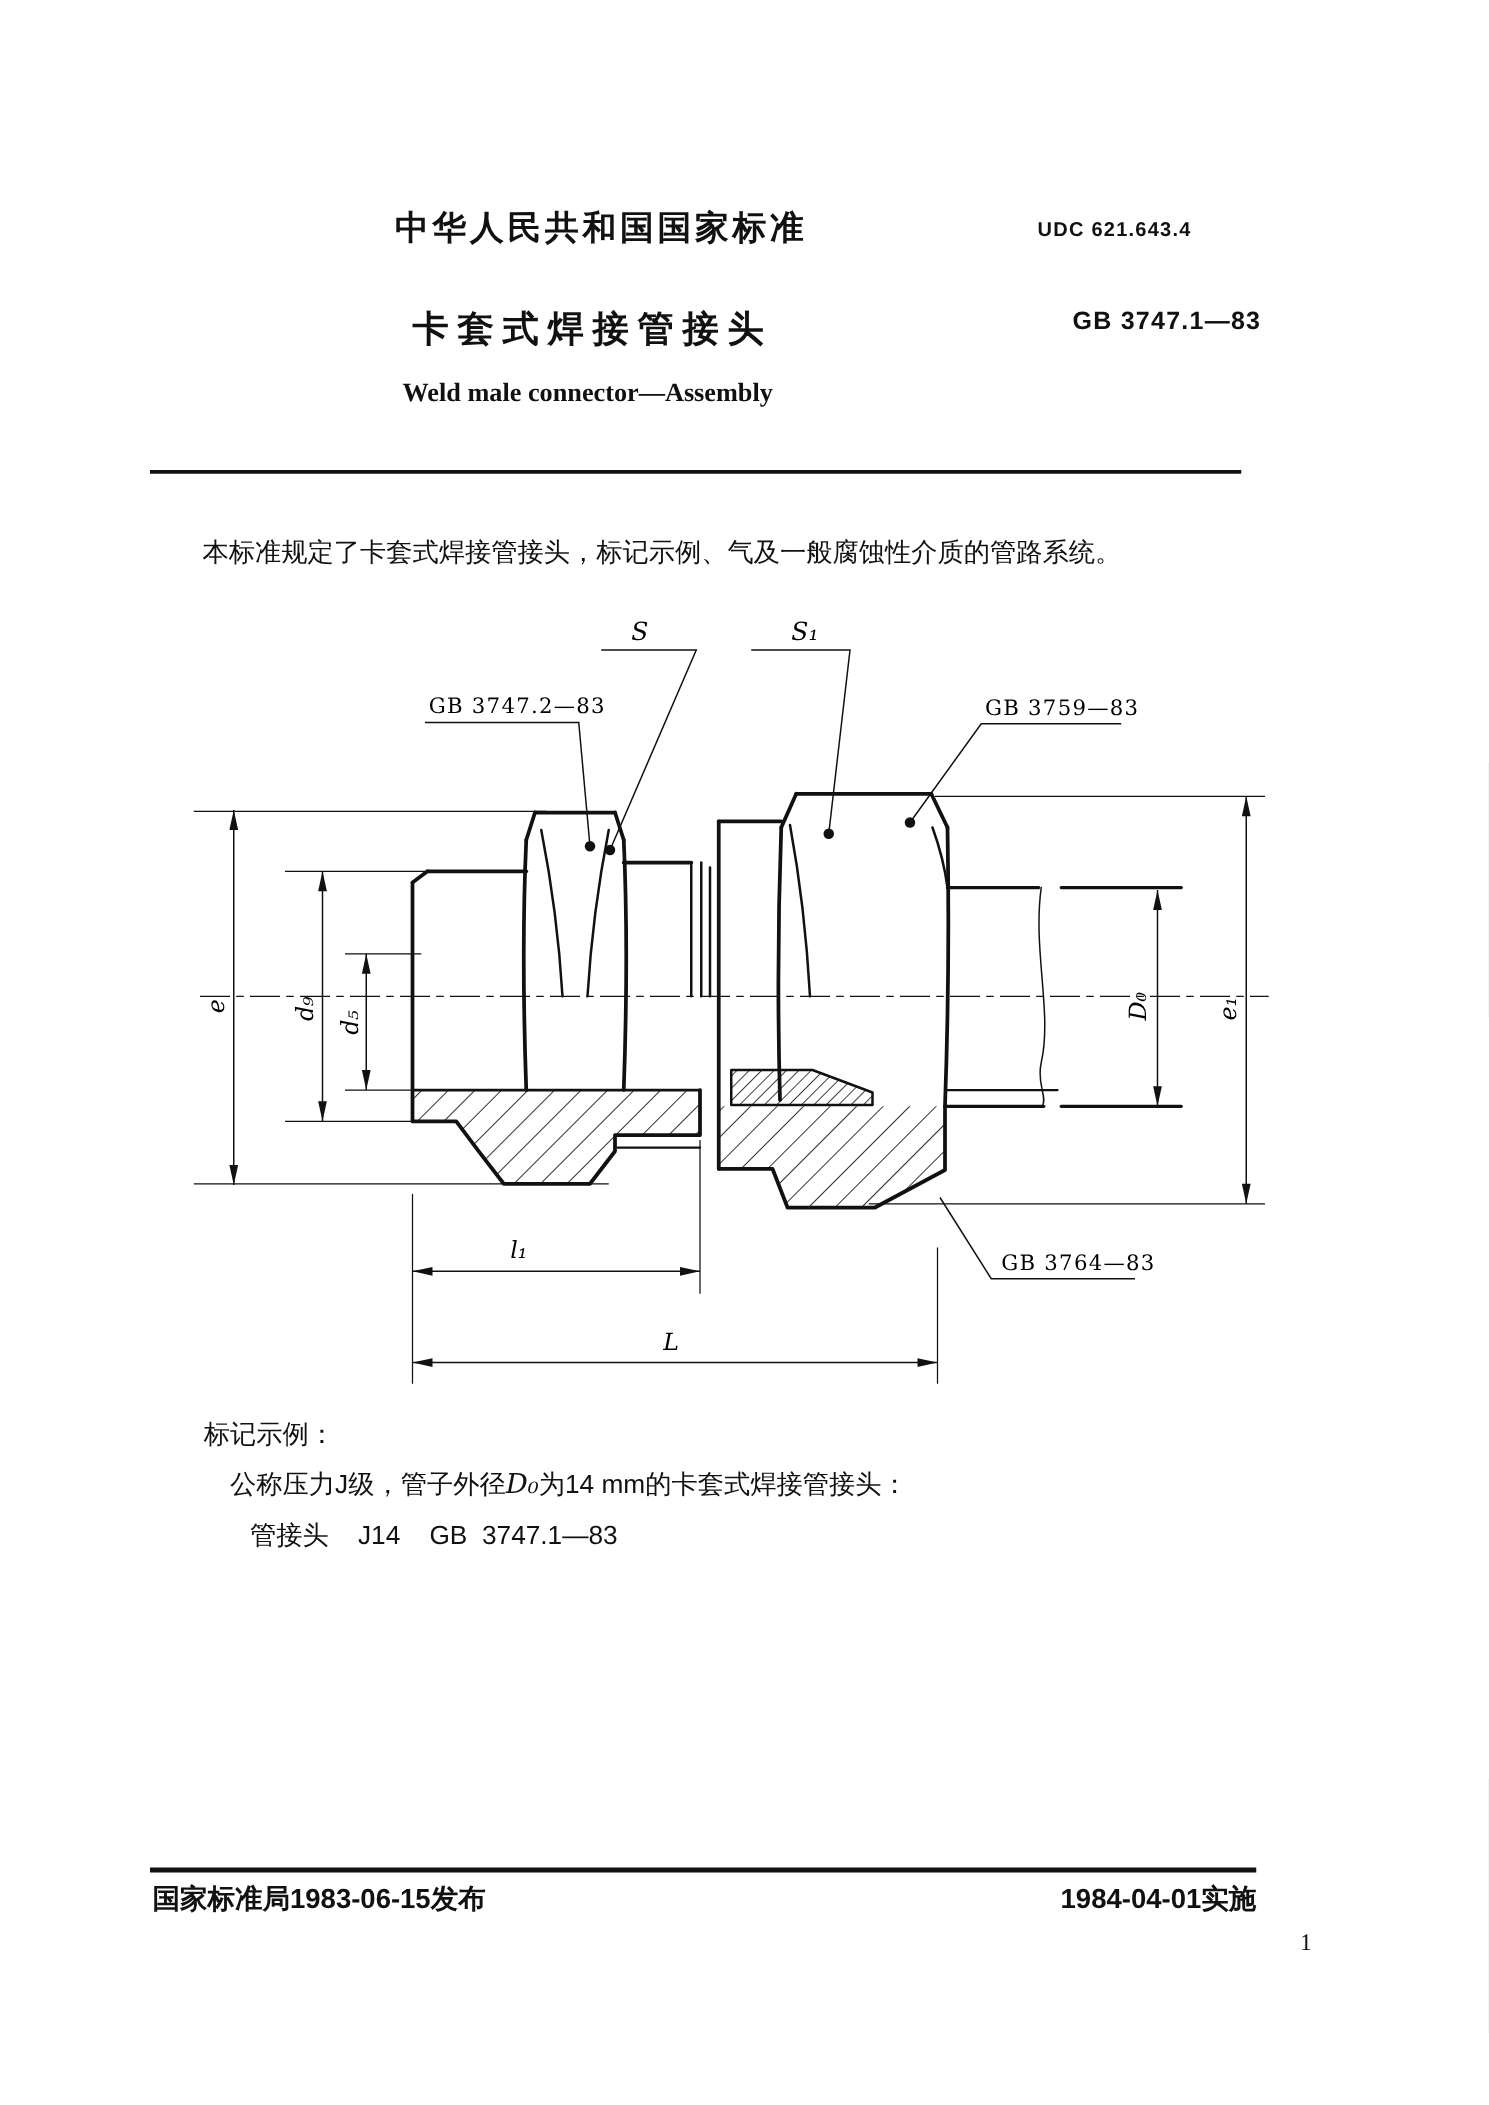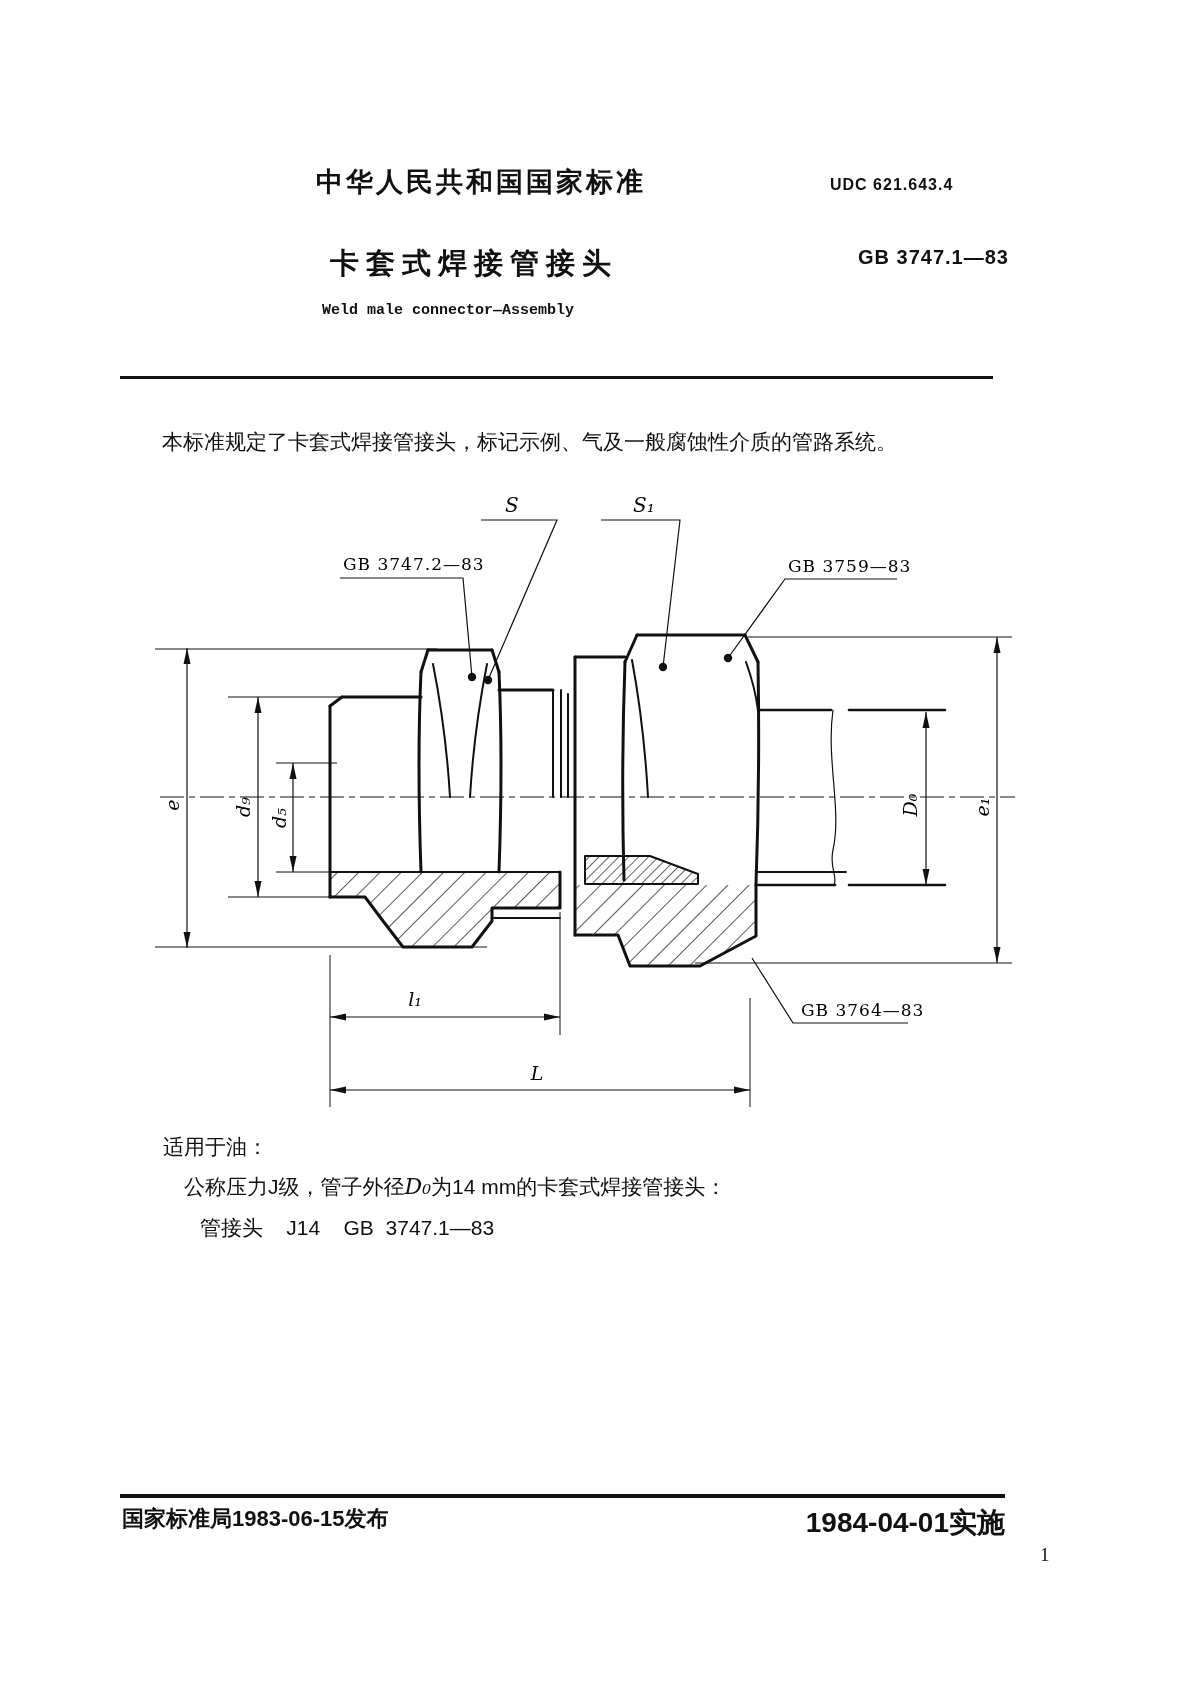--- a/index.html
+++ b/index.html
@@ -9,30 +9,30 @@
     background:#ffffff;
     font-family:"Liberation Sans",sans-serif;
     color:#111;
     overflow:hidden;
   }
   .abs{position:absolute;}
   .org-title{left:316px;top:164px;font-size:27px;font-weight:bold;letter-spacing:3px;}
   .udc{left:830px;top:176px;font-size:16px;font-weight:bold;letter-spacing:1px;}
   .main-title{left:330px;top:244px;font-size:29px;font-weight:bold;letter-spacing:7px;}
   .std-no{left:830px;top:246px;font-size:20px;font-weight:bold;letter-spacing:1px;margin-left:28px;}
-  .title-en{left:322px;top:302px;font-size:15px;font-weight:bold;font-family:Liberation Mono, monospace;}
+  .title-en{left:322px;top:302px;font-size:21px;font-weight:bold;font-family:Liberation Serif, serif;}
   .rule-top{left:120px;top:376px;width:873px;height:3px;background:#111;}
   .intro{left:138px;top:428px;width:880px;font-size:21px;text-indent:24px;}
   .example-heading{left:163px;top:1133px;font-size:21px;}
   .example-line1{left:184px;top:1173px;font-size:21px;}
   .example-line2{left:200px;top:1214px;font-size:21px;white-space:pre;}
   .d0-var{font-family:"DejaVu Serif",serif;font-style:italic;font-size:22px;}
   .rule-bottom{left:120px;top:1494px;width:885px;height:4px;background:#111;}
   .footer-issued{left:122px;top:1504px;font-size:22px;font-weight:bold;}
-  .footer-impl{right:186px;top:1504px;font-size:28px;font-weight:bold;}
+  .footer-impl{right:186px;top:1504px;font-size:22px;font-weight:bold;}
   .page-num{left:1040px;top:1544px;font-size:19px;font-family:"Liberation Serif",serif;}
   svg text{font-family:"DejaVu Serif","Liberation Serif",serif;}
   .gbtxt{font-size:17px;letter-spacing:1px;}
   .dimtxt{font-size:19px;font-style:italic;}
   .parttxt{font-size:20px;font-style:italic;}
 </style>
 </head>
 <body>
 
 <div class="page">
@@ -176,21 +176,21 @@
 
     <text class="dimtxt" text-anchor="middle" transform="translate(179,805) rotate(-90)">e</text>
     <text class="dimtxt" text-anchor="middle" transform="translate(250,807) rotate(-90)">d₉</text>
     <text class="dimtxt" text-anchor="middle" transform="translate(286,818) rotate(-90)">d₅</text>
     <text class="dimtxt" text-anchor="middle" transform="translate(917,805) rotate(-90)">D₀</text>
     <text class="dimtxt" text-anchor="middle" transform="translate(989,807) rotate(-90)">e₁</text>
     <text class="dimtxt" text-anchor="middle" x="415" y="1006">l₁</text>
     <text class="dimtxt" text-anchor="middle" x="537" y="1080">L</text>
   </svg>
 
-  <div class="abs example-heading">适用于油：</div>
+  <div class="abs example-heading">标记示例：</div>
   <div class="abs example-line1">
     <span>公称压力J级，管子外径</span><span class="d0-var">D₀</span><span>为14 mm的卡套式焊接管接头：</span>
   </div>
   <div class="abs example-line2">管接头    J14    GB  3747.1—83</div>
 
   <div class="abs rule-bottom"></div>
   <div class="abs footer-issued">国家标准局1983-06-15发布</div>
   <div class="abs footer-impl">1984-04-01实施</div>
   <div class="abs page-num">1</div>
 

